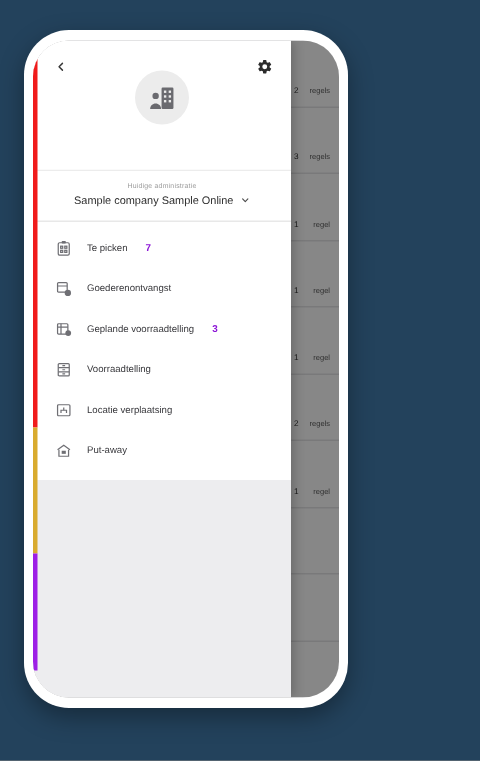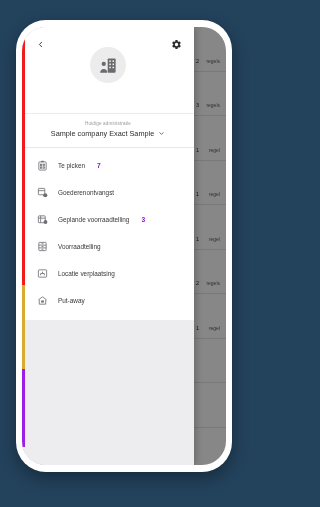--- a/index.html
+++ b/index.html
@@ -314,21 +314,21 @@
               <circle cx="6" cy="10" r="2.7"></circle>
               <path d="M1.4 21c0-2.7 2.1-4.6 4.6-4.6s4.6 1.9 4.6 4.6z"></path>
             </svg>
           </span>
         </div>
       </div>
 
       <div id="administration-section">
         <div id="administration-label">Huidige administratie</div>
         <div id="administration-value-row">
-          <span id="administration-value">Sample company Exact Sample</span>
+          <span id="administration-value">Sample company Sample Online</span>
           <span>
             <svg width="7" height="7" viewBox="0 0 24 24" fill="none" stroke="#4a4a4a" stroke-width="2.6" stroke-linecap="round" stroke-linejoin="round">
               <polyline points="6 9 12 15 18 9"></polyline>
             </svg>
           </span>
         </div>
       </div>
 
       <div id="menu-list">
 

